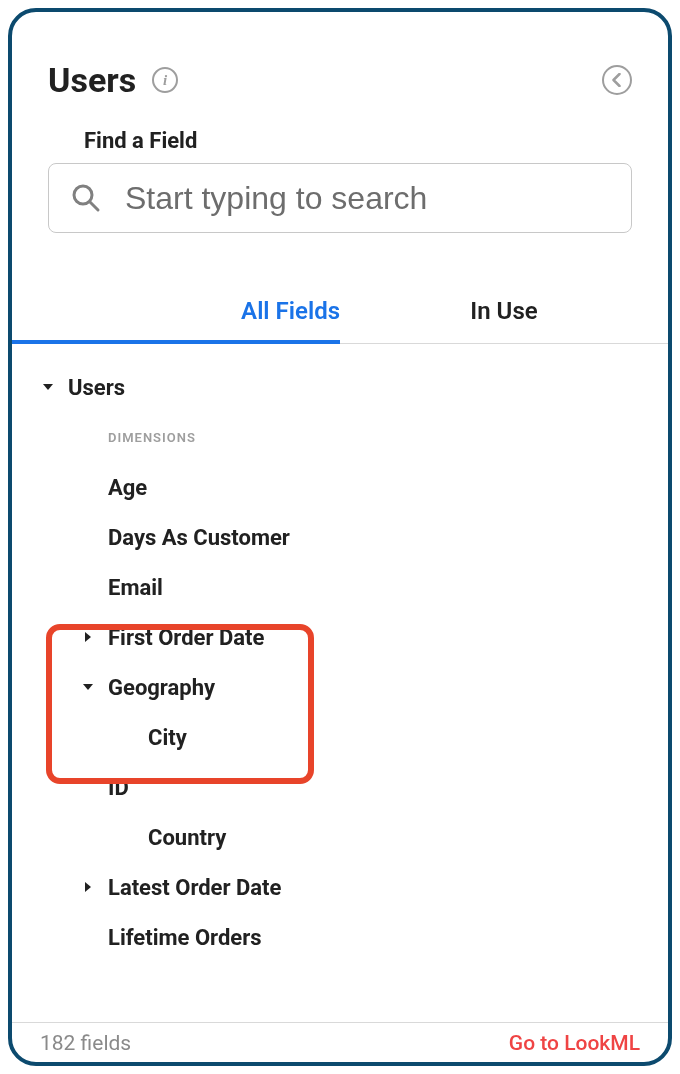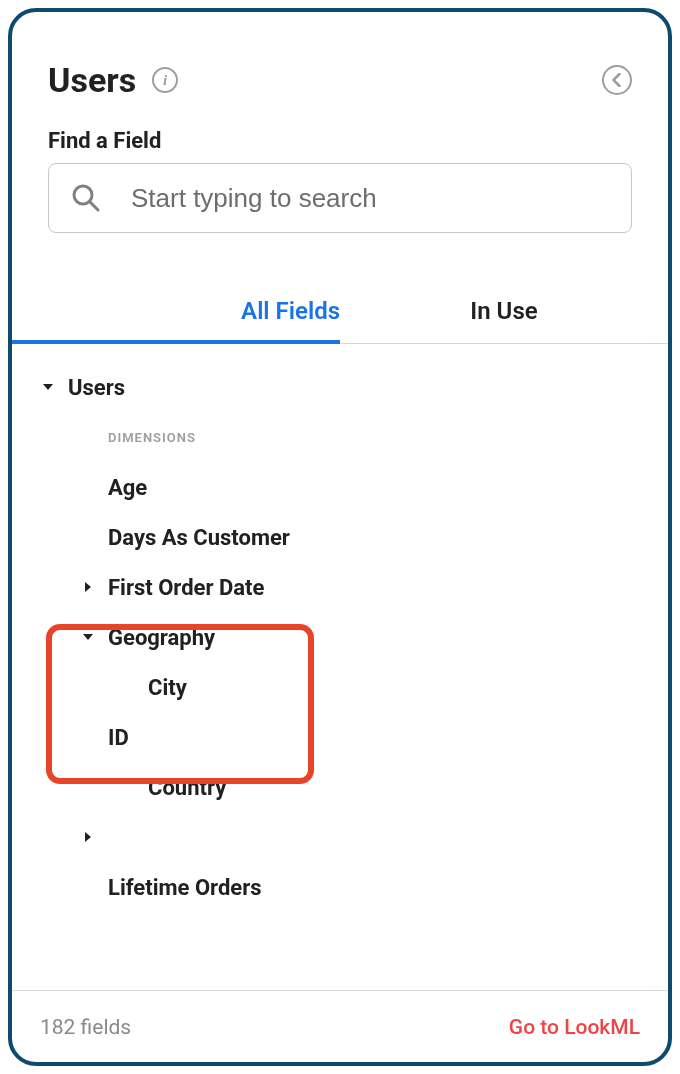--- a/index.html
+++ b/index.html
@@ -44,36 +44,37 @@
   .info-glyph { font-family: Georgia, serif; font-style: italic; font-weight: 700; font-size: 15px; color: #9e9e9e; }
   .collapse-circle {
     width: 30px; height: 30px; border: 2.5px solid #9e9e9e; border-radius: 50%;
     display: flex; align-items: center; justify-content: center;
   }
   .find-label {
     padding: 28px 36px 10px 36px;
     font-size: 22px;
     font-weight: 700;
     color: #212121;
+    margin-left: 36px;
   }
   .search-wrap { padding: 0 36px; }
   .search-box {
     border: 1px solid #c8c8c8;
     border-radius: 8px;
     height: 70px;
     display: flex;
     align-items: center;
     padding: 0 22px;
   }
   .search-box svg { flex: 0 0 auto; }
   .search-input {
     border: none; outline: none;
-    font-size: 26px;
+    font-size: 32px;
     color: #ec4899;
-    margin-left: 28px;
+    margin-left: 22px;
     flex: 1;
     background: transparent;
   }
   .search-input::placeholder { color: #6d6d6d; }
   .tabs {
     margin-top: 48px;
     display: flex;
     border-bottom: 1px solid #d9d9d9;
   }
   .tab {
@@ -128,21 +129,21 @@
   .row.field.has-expander .label-slot { padding-left: 0; }
   .row.subfield { padding-left: 136px; }
   .highlight-box {
     position: absolute;
     border: 6px solid #e8442a;
     border-radius: 14px;
     pointer-events: none;
   }
   .footer {
     border-top: 1px solid #d9d9d9;
-    height: 72px;
+    height: 40px;
     display: flex;
     align-items: center;
     padding: 0 28px;
     font-size: 21px;
   }
   .fields-count { color: #8a8a8a; }
   .lookml-link { margin-left: auto; color: #ef4444; font-weight: 500; cursor: pointer; }
 </style>
 </head>
 <body>
@@ -194,20 +195,23 @@
     </div>
 
     <div class="row dim-header">DIMENSIONS</div>
 
     <div class="row field">
       <span class="label-slot">Age</span>
     </div>
     <div class="row field">
       <span class="label-slot">Days As Customer</span>
     </div>
+    <div class="row field">
+      <span class="label-slot">Email</span>
+    </div>
     <div class="row field has-expander">
       <span class="disclosure">
         <svg width="8" height="12" viewBox="0 0 8 12">
             <path d="M1 1 L7 6 L1 11 Z" fill="#212121"></path>
           </svg>
       </span>
       <span class="label-slot">First Order Date</span>
     </div>
     <div class="row field has-expander">
       <span class="disclosure">
@@ -225,20 +229,21 @@
     </div>
     <div class="row subfield">
       <span>Country</span>
     </div>
     <div class="row field has-expander">
       <span class="disclosure">
         <svg width="8" height="12" viewBox="0 0 8 12">
             <path d="M1 1 L7 6 L1 11 Z" fill="#212121"></path>
           </svg>
       </span>
+      <span class="label-slot">Latest Order Date</span>
     </div>
     <div class="row field">
       <span class="label-slot">Lifetime Orders</span>
     </div>
 
     <div class="highlight-box" style="left:34px; top:280px; width:268px; height:160px;"></div>
   </div>
 
   <div class="footer">
     <span class="fields-count">182 fields</span>

